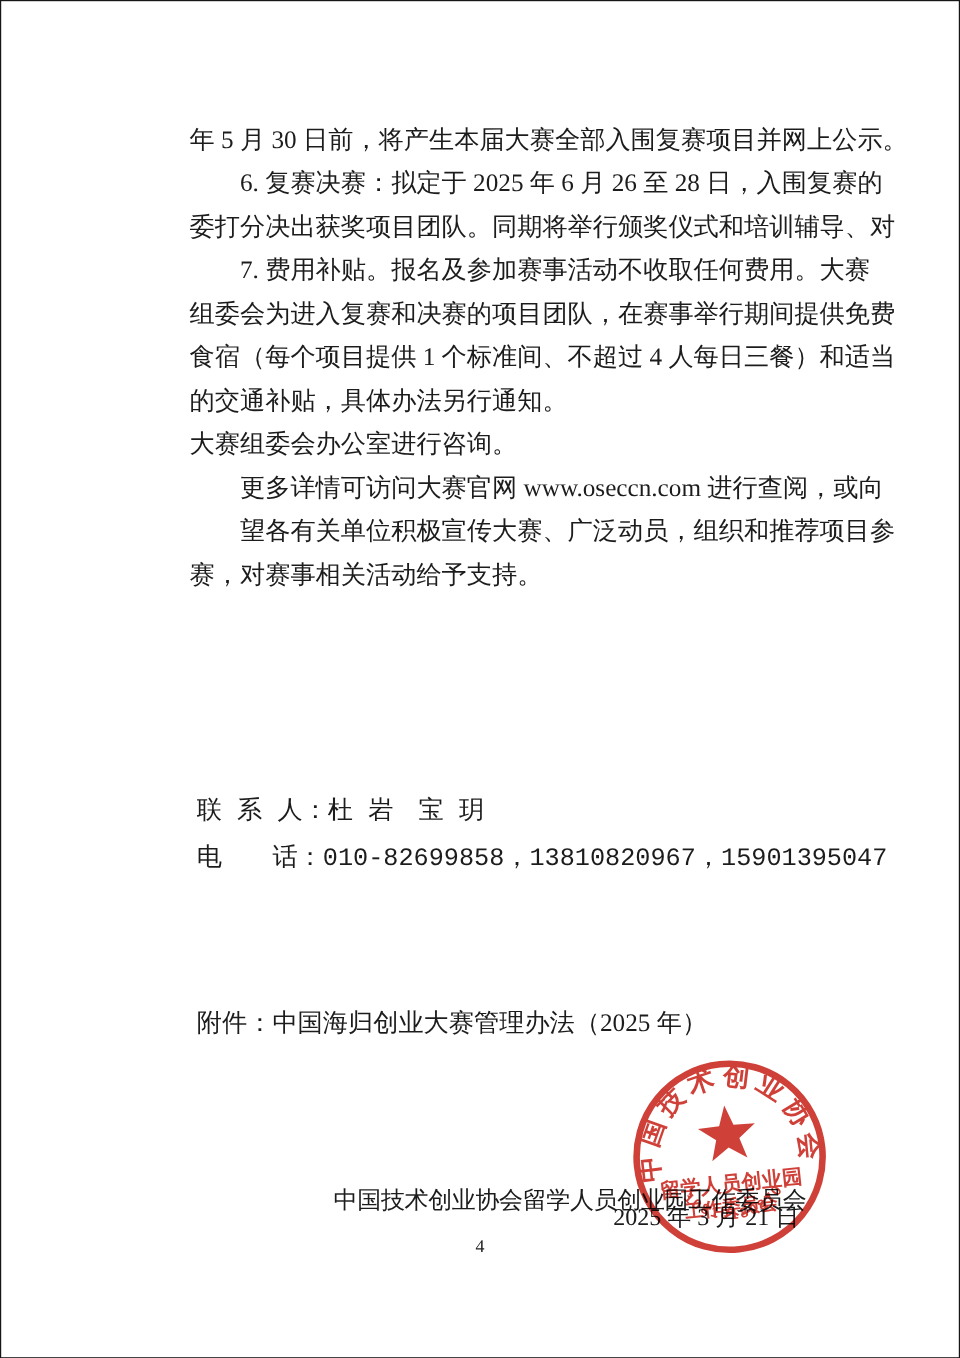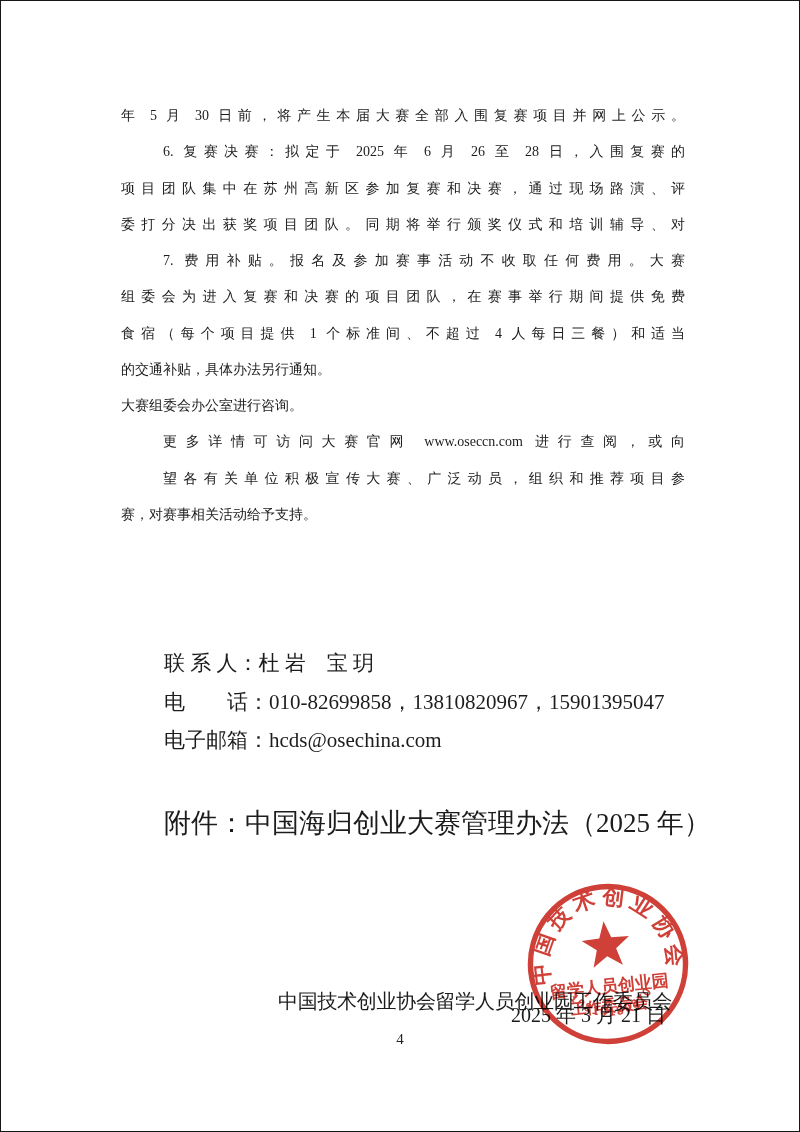--- a/index.html
+++ b/index.html
@@ -10,35 +10,36 @@
     background:#ffffff;
     border:1px solid #161616;
     box-sizing:border-box;
     overflow:hidden;
     font-family:"Liberation Serif","DejaVu Serif",serif;
     color:#1c1c1c;
   }
   
   .body-text{position:absolute;left:120px;top:97px;width:564px;}
   .bl{
-    font-size:14px;
+    font-size:21px;
     line-height:36.25px;
     height:36.25px;
     white-space:nowrap;
     text-align:justify;
     text-align-last:justify;
     letter-spacing:0;
+    margin-left:37px;
   }
   .bl.short{text-align-last:left;white-space:normal;}
   .bl.ind{text-indent:42px;}
   
-  .contact{position:absolute;left:163px;top:643px;width:540px;}
+  .contact{position:absolute;left:163px;top:658px;width:540px;font-family:Liberation Mono, monospace;}
   .cl{font-size:21px;line-height:38.5px;height:38.5px;white-space:nowrap;}
   
-  .attachment{position:absolute;left:163px;top:803px;font-size:27px;line-height:38px;white-space:nowrap;}
+  .attachment{position:absolute;left:163px;top:832px;font-size:21px;line-height:38px;white-space:nowrap;}
   
   .org{position:absolute;left:277px;top:962px;font-size:20px;line-height:21px;letter-spacing:-0.3px;white-space:nowrap;margin-top:28px;}
   .date{position:absolute;left:510px;top:1004px;font-size:20px;line-height:21px;white-space:nowrap;}
   .pagenum{position:absolute;left:0;top:1030px;width:798px;text-align:center;font-size:15px;color:#222;}
   
   .seal{
     position:absolute;left:507px;top:863px;width:200px;height:200px;
     transform:rotate(-6deg);
     opacity:.88;
     mix-blend-mode:multiply;
@@ -47,36 +48,34 @@
   .seal text{font-family:"Liberation Sans","DejaVu Sans",sans-serif;font-weight:bold;}
 </style>
 </head>
 <body>
 
 <div class="page">
 
   <div class="body-text">
     <div class="bl">年 5 月 30 日前，将产生本届大赛全部入围复赛项目并网上公示。</div>
     <div class="bl ind">6. 复赛决赛：拟定于 2025 年 6 月 26 至 28 日，入围复赛的</div>
-    <div class="bl">项目团队集中在苏州高新区参加复赛和决赛，通过现场路演、评</div>
     <div class="bl">委打分决出获奖项目团队。同期将举行颁奖仪式和培训辅导、对</div>
     <div class="bl ind">7. 费用补贴。报名及参加赛事活动不收取任何费用。大赛</div>
     <div class="bl">组委会为进入复赛和决赛的项目团队，在赛事举行期间提供免费</div>
     <div class="bl">食宿（每个项目提供 1 个标准间、不超过 4 人每日三餐）和适当</div>
     <div class="bl short">的交通补贴，具体办法另行通知。</div>
     <div class="bl short">大赛组委会办公室进行咨询。</div>
     <div class="bl ind">更多详情可访问大赛官网 www.oseccn.com 进行查阅，或向</div>
     <div class="bl ind">望各有关单位积极宣传大赛、广泛动员，组织和推荐项目参</div>
     <div class="bl short">赛，对赛事相关活动给予支持。</div>
   </div>
 
   <div class="contact">
     <div class="cl">联 系 人：杜 岩　宝 玥</div>
     <div class="cl">电　　话：010-82699858，13810820967，15901395047</div>
-    <div class="cl">电子邮箱：hcds@osechina.com</div>
   </div>
 
   <div class="attachment">附件：中国海归创业大赛管理办法（2025 年）</div>
 
   <div class="org">中国技术创业协会留学人员创业园工作委员会</div>
   <div class="date">2025 年 3 月 21 日</div>
 
   <div class="pagenum">4</div>
 
   <svg class="seal" viewBox="0 0 200 200" xmlns="http://www.w3.org/2000/svg">

